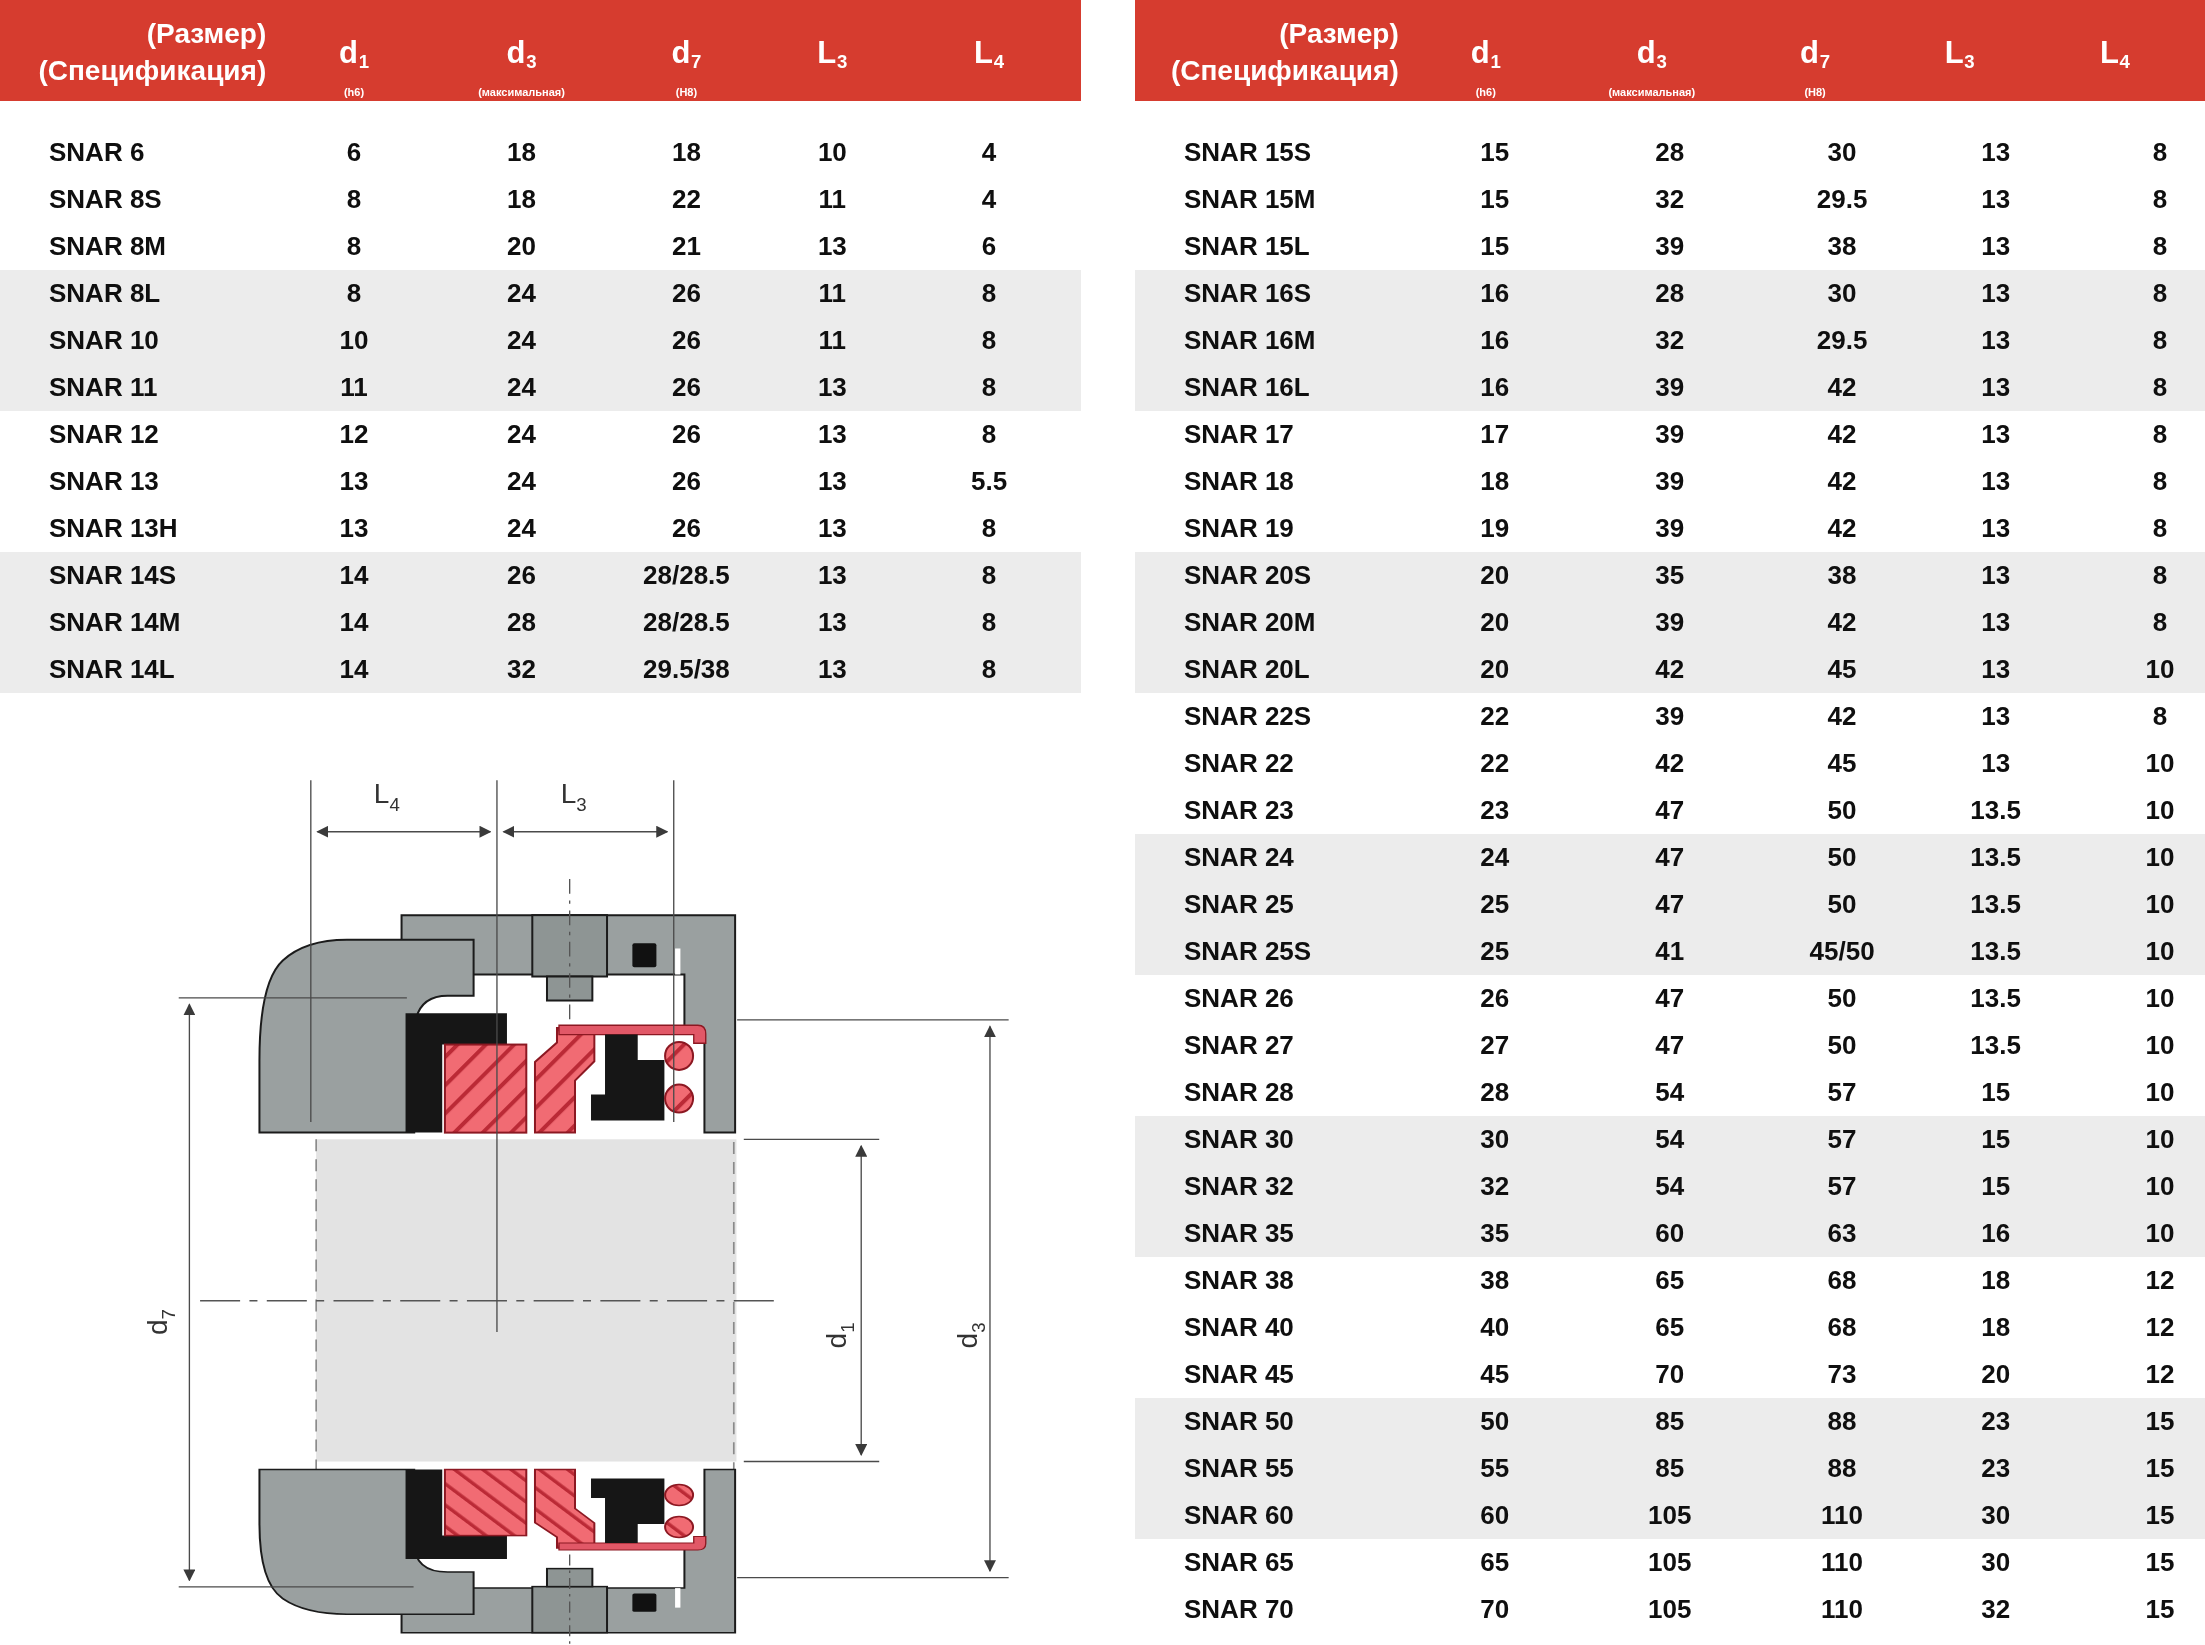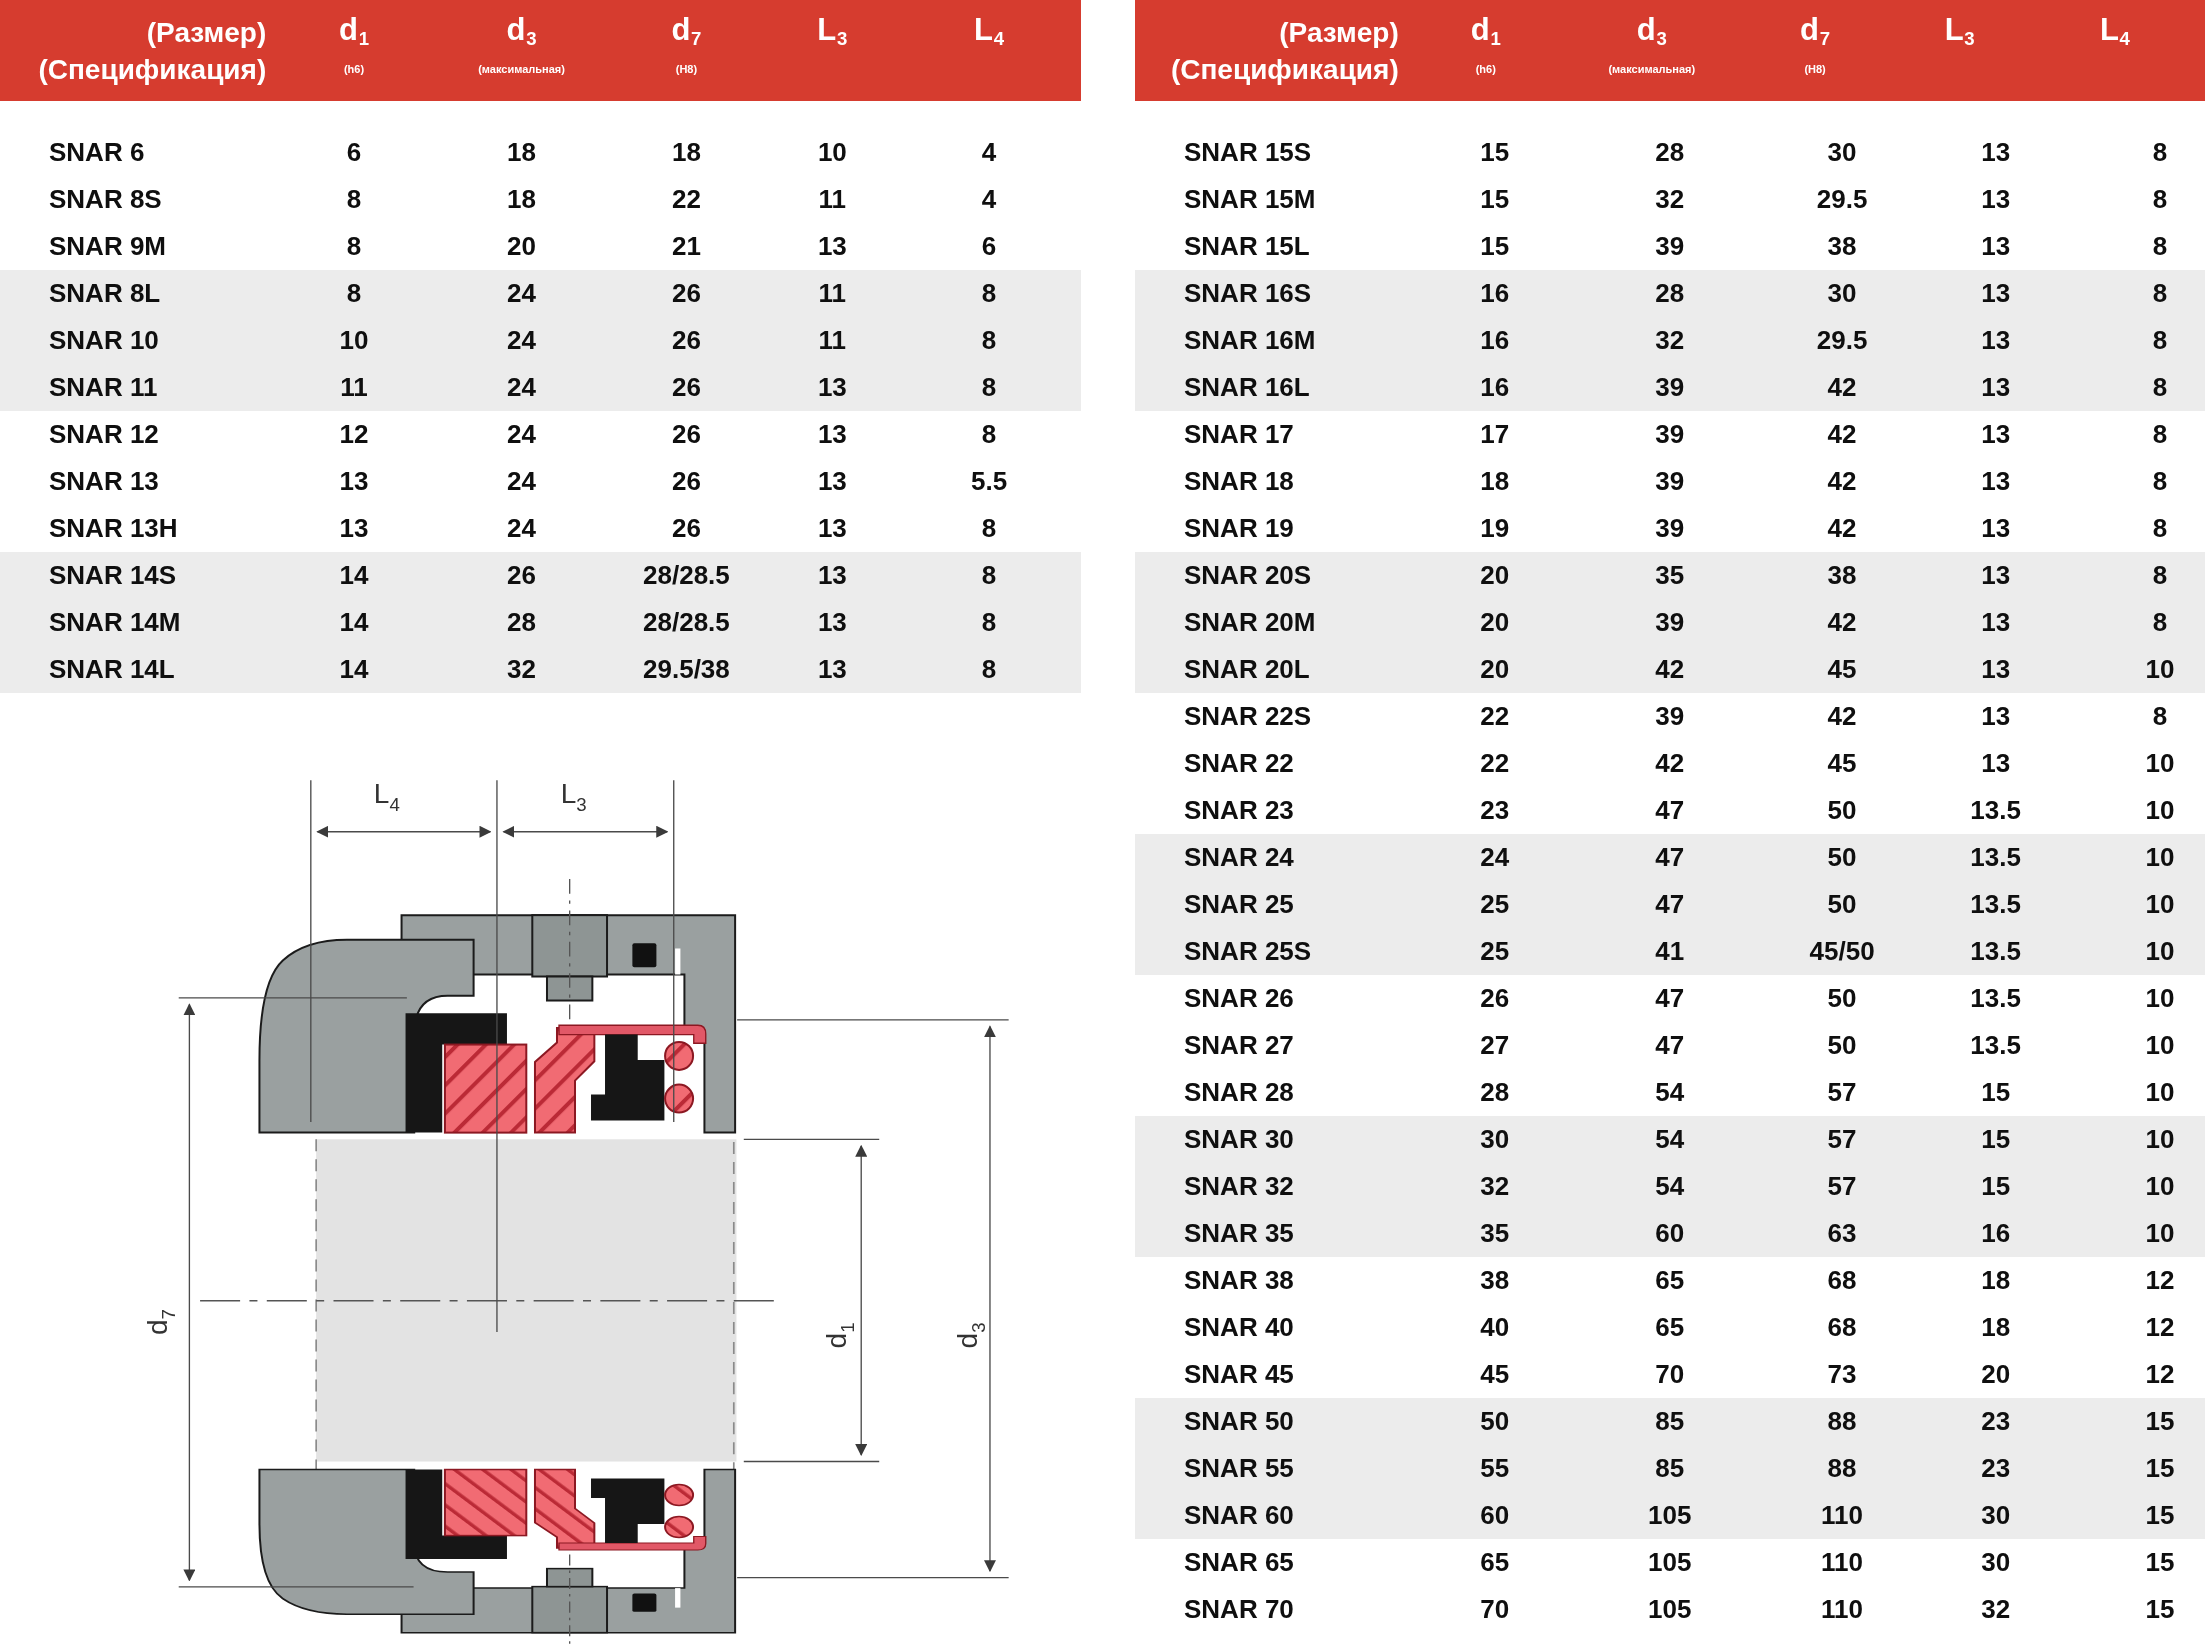--- a/index.html
+++ b/index.html
@@ -20,21 +20,21 @@
 
   .thead{
     display:grid;grid-template-columns:25% 15.5% 15.5% 15% 12% 17%;
     background:var(--header-red);color:#fff;height:101px;box-sizing:border-box;
   }
   .h-name{
     display:flex;flex-direction:column;justify-content:center;align-items:flex-end;
     font-weight:bold;font-size:28px;line-height:37px;padding-right:4px;text-align:right;
   }
   .h-col{display:flex;flex-direction:column;align-items:center;padding-top:9.3px;}
-  .h-main{font-weight:bold;font-size:31px;line-height:41px;}
+  .h-main{font-weight:bold;font-size:31px;line-height:41px;margin-top:23px;}
   .h-sub{font-size:0.6em;vertical-align:-0.25em;margin-left:0.7px;font-weight:bold;}
   .h-note{font-weight:bold;font-size:11px;line-height:21.4px;min-height:21.4px;}
 
   .tbody{margin-top:28px;}
   .row{
     display:grid;grid-template-columns:25% 15.5% 15.5% 15% 12% 17%;
     height:47px;align-items:center;font-weight:bold;font-size:26px;
   }
   #right-table .row{height:47px;gap:9px;}
   .row.shaded{background:var(--row-shade);}
@@ -86,21 +86,21 @@
       </div>
       <div class="row">
         <div class="cell-name">SNAR 8S</div>
         <div class="cell-val">8</div>
         <div class="cell-val">18</div>
         <div class="cell-val">22</div>
         <div class="cell-val">11</div>
         <div class="cell-val">4</div>
       </div>
       <div class="row">
-        <div class="cell-name">SNAR 9M</div>
+        <div class="cell-name">SNAR 8M</div>
         <div class="cell-val">8</div>
         <div class="cell-val">20</div>
         <div class="cell-val">21</div>
         <div class="cell-val">13</div>
         <div class="cell-val">6</div>
       </div>
       <div class="row shaded">
         <div class="cell-name">SNAR 8L</div>
         <div class="cell-val">8</div>
         <div class="cell-val">24</div>

